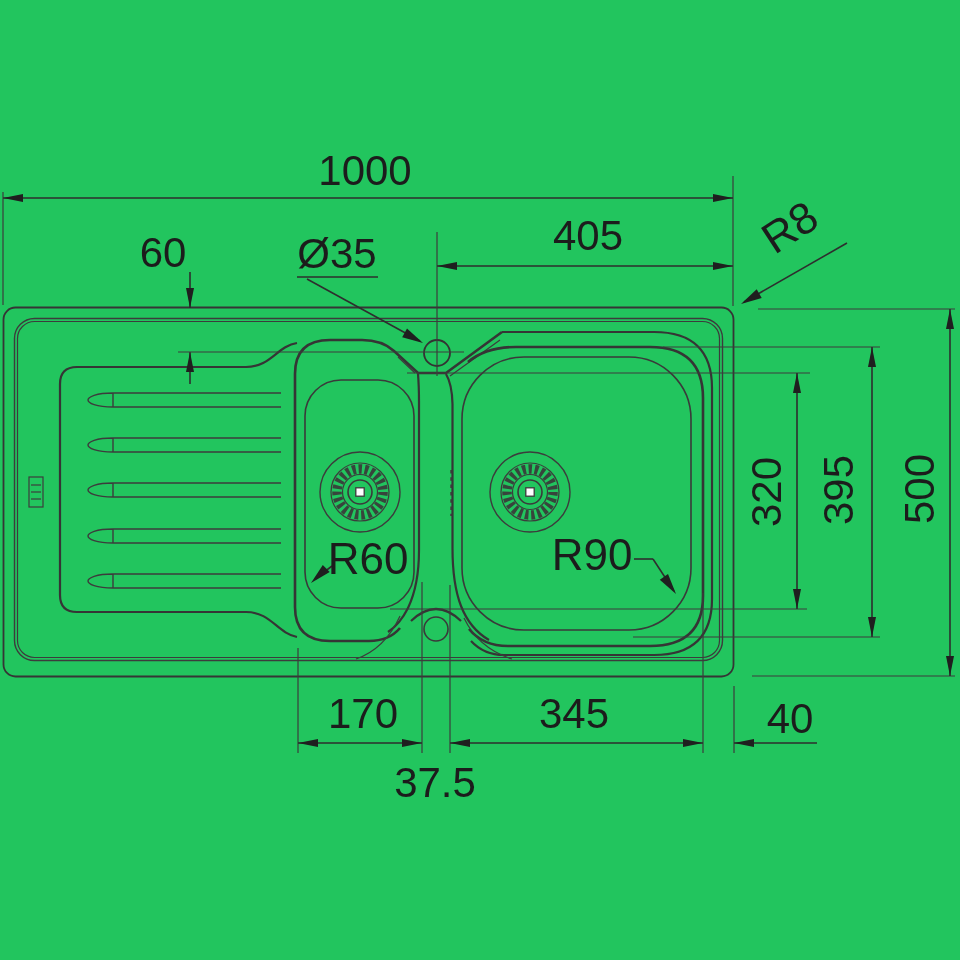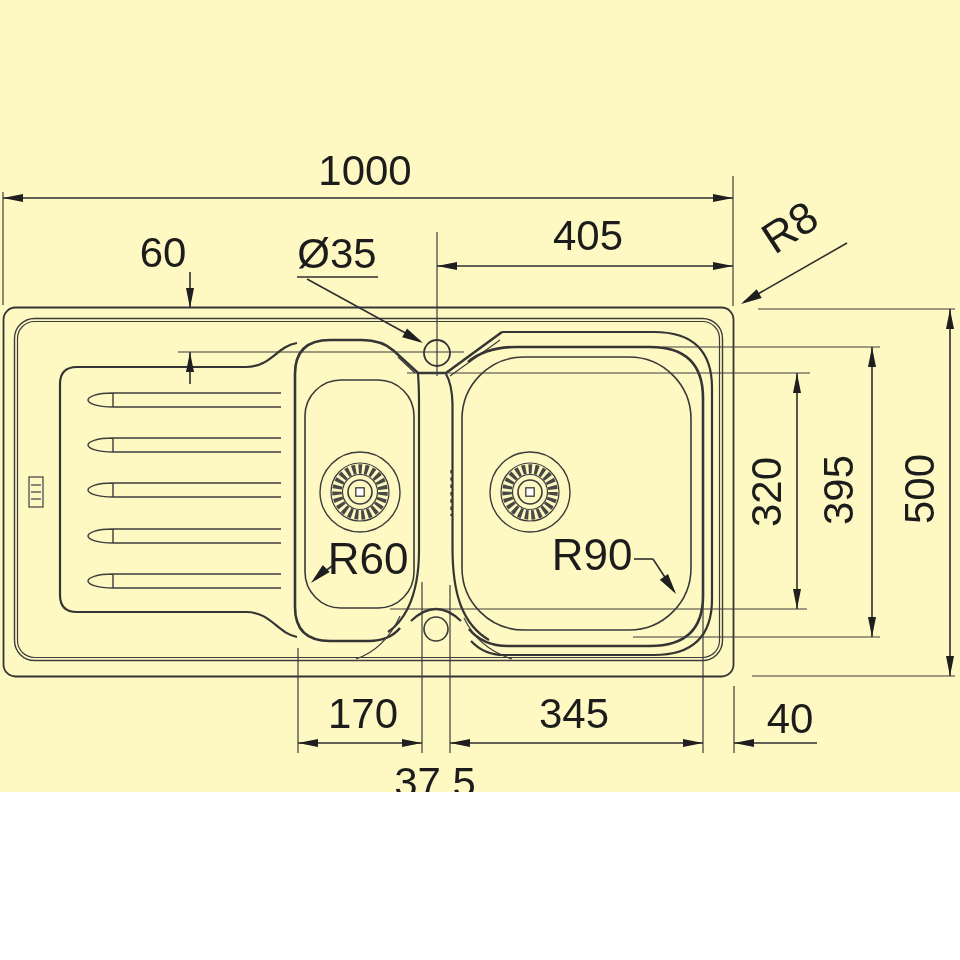--- a/index.html
+++ b/index.html
@@ -1,16 +1,16 @@
 <!DOCTYPE html>
 <html><head>
 <meta charset="utf-8">
 <style>
   html,body{margin:0;padding:0;background:#fff;}
-  .stage{position:relative;width:960px;height:792px;background:#fef9c3;overflow:hidden;}
+  .stage{position:relative;width:960px;height:960px;background:#22c55e;overflow:hidden;}
   svg{position:absolute;left:0;top:0;}
   .t  {stroke:#3c3c3c;stroke-width:1.4;fill:none;}
   .t2 {stroke:#3c3c3c;stroke-width:1.2;fill:none;}
   .b  {stroke:#353535;stroke-width:2.6;fill:none;}
   .b2 {stroke:#353535;stroke-width:2.2;fill:none;}
   .d  {stroke:#2e2e2e;stroke-width:1.6;fill:none;}
   .ar {fill:#1f1f1f;stroke:none;}
   .tx {font-family:"Liberation Sans",sans-serif;font-size:42px;fill:#1c1c1c;}
   .tx44{font-family:"Liberation Sans",sans-serif;font-size:44px;fill:#1c1c1c;}
 </style>

